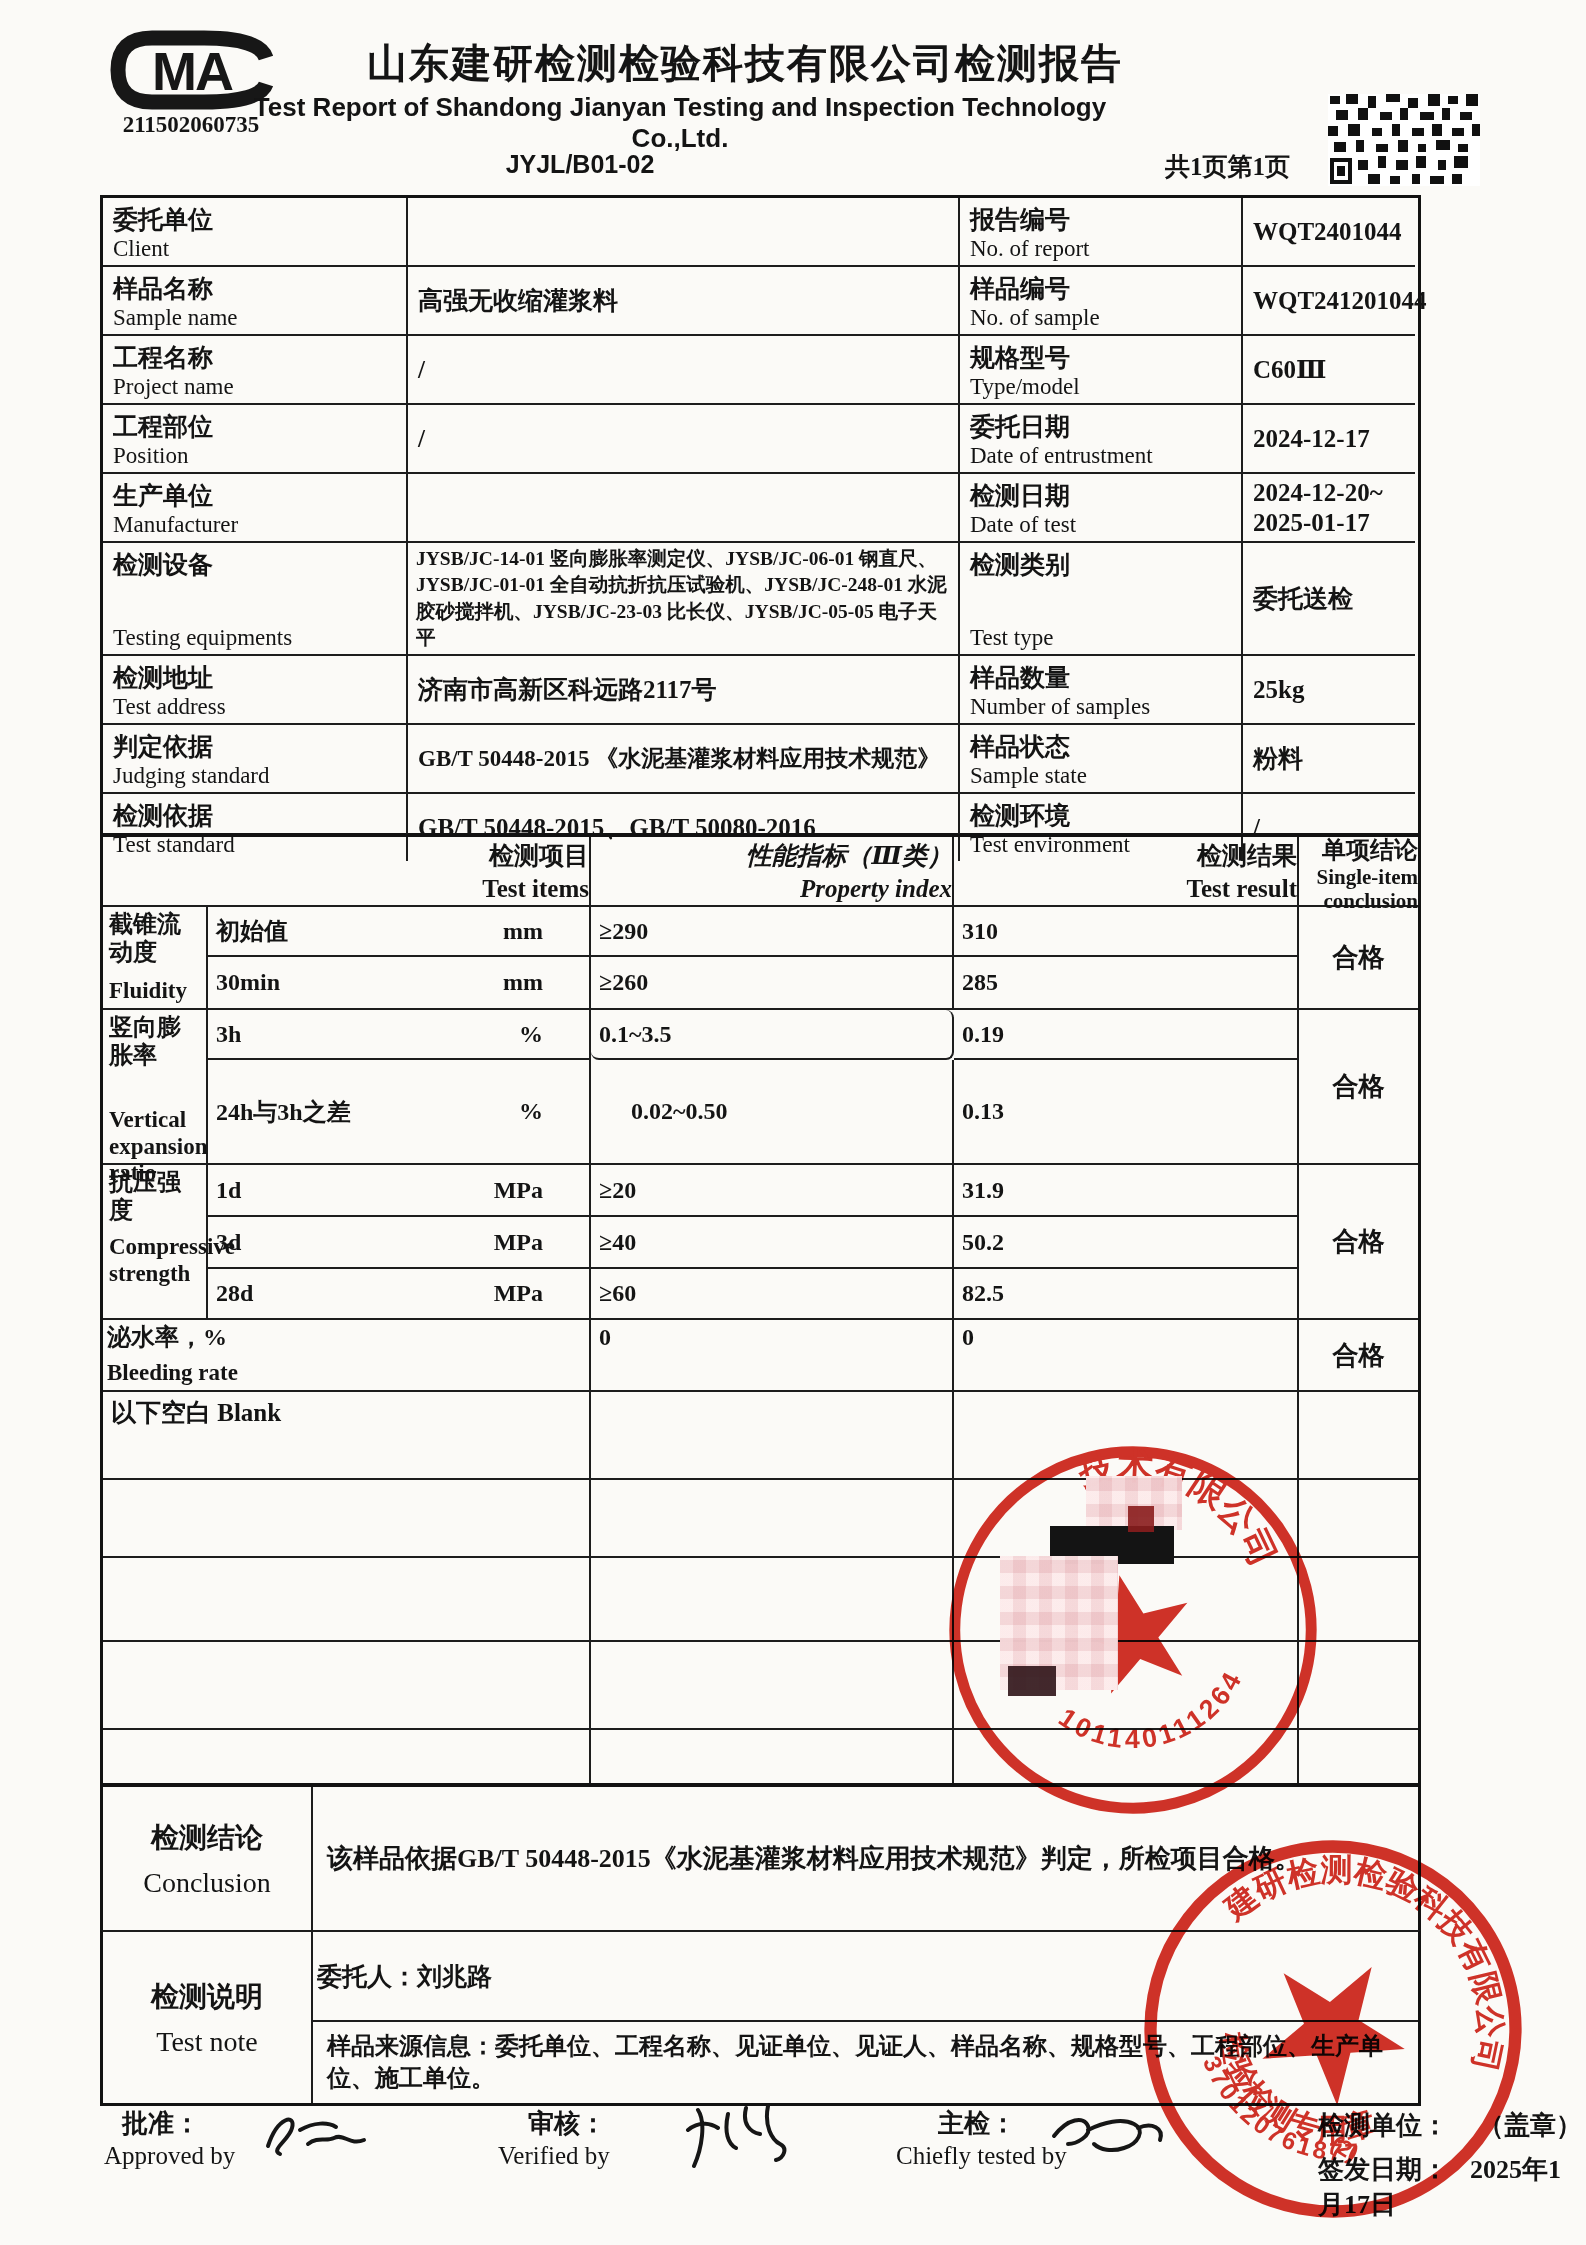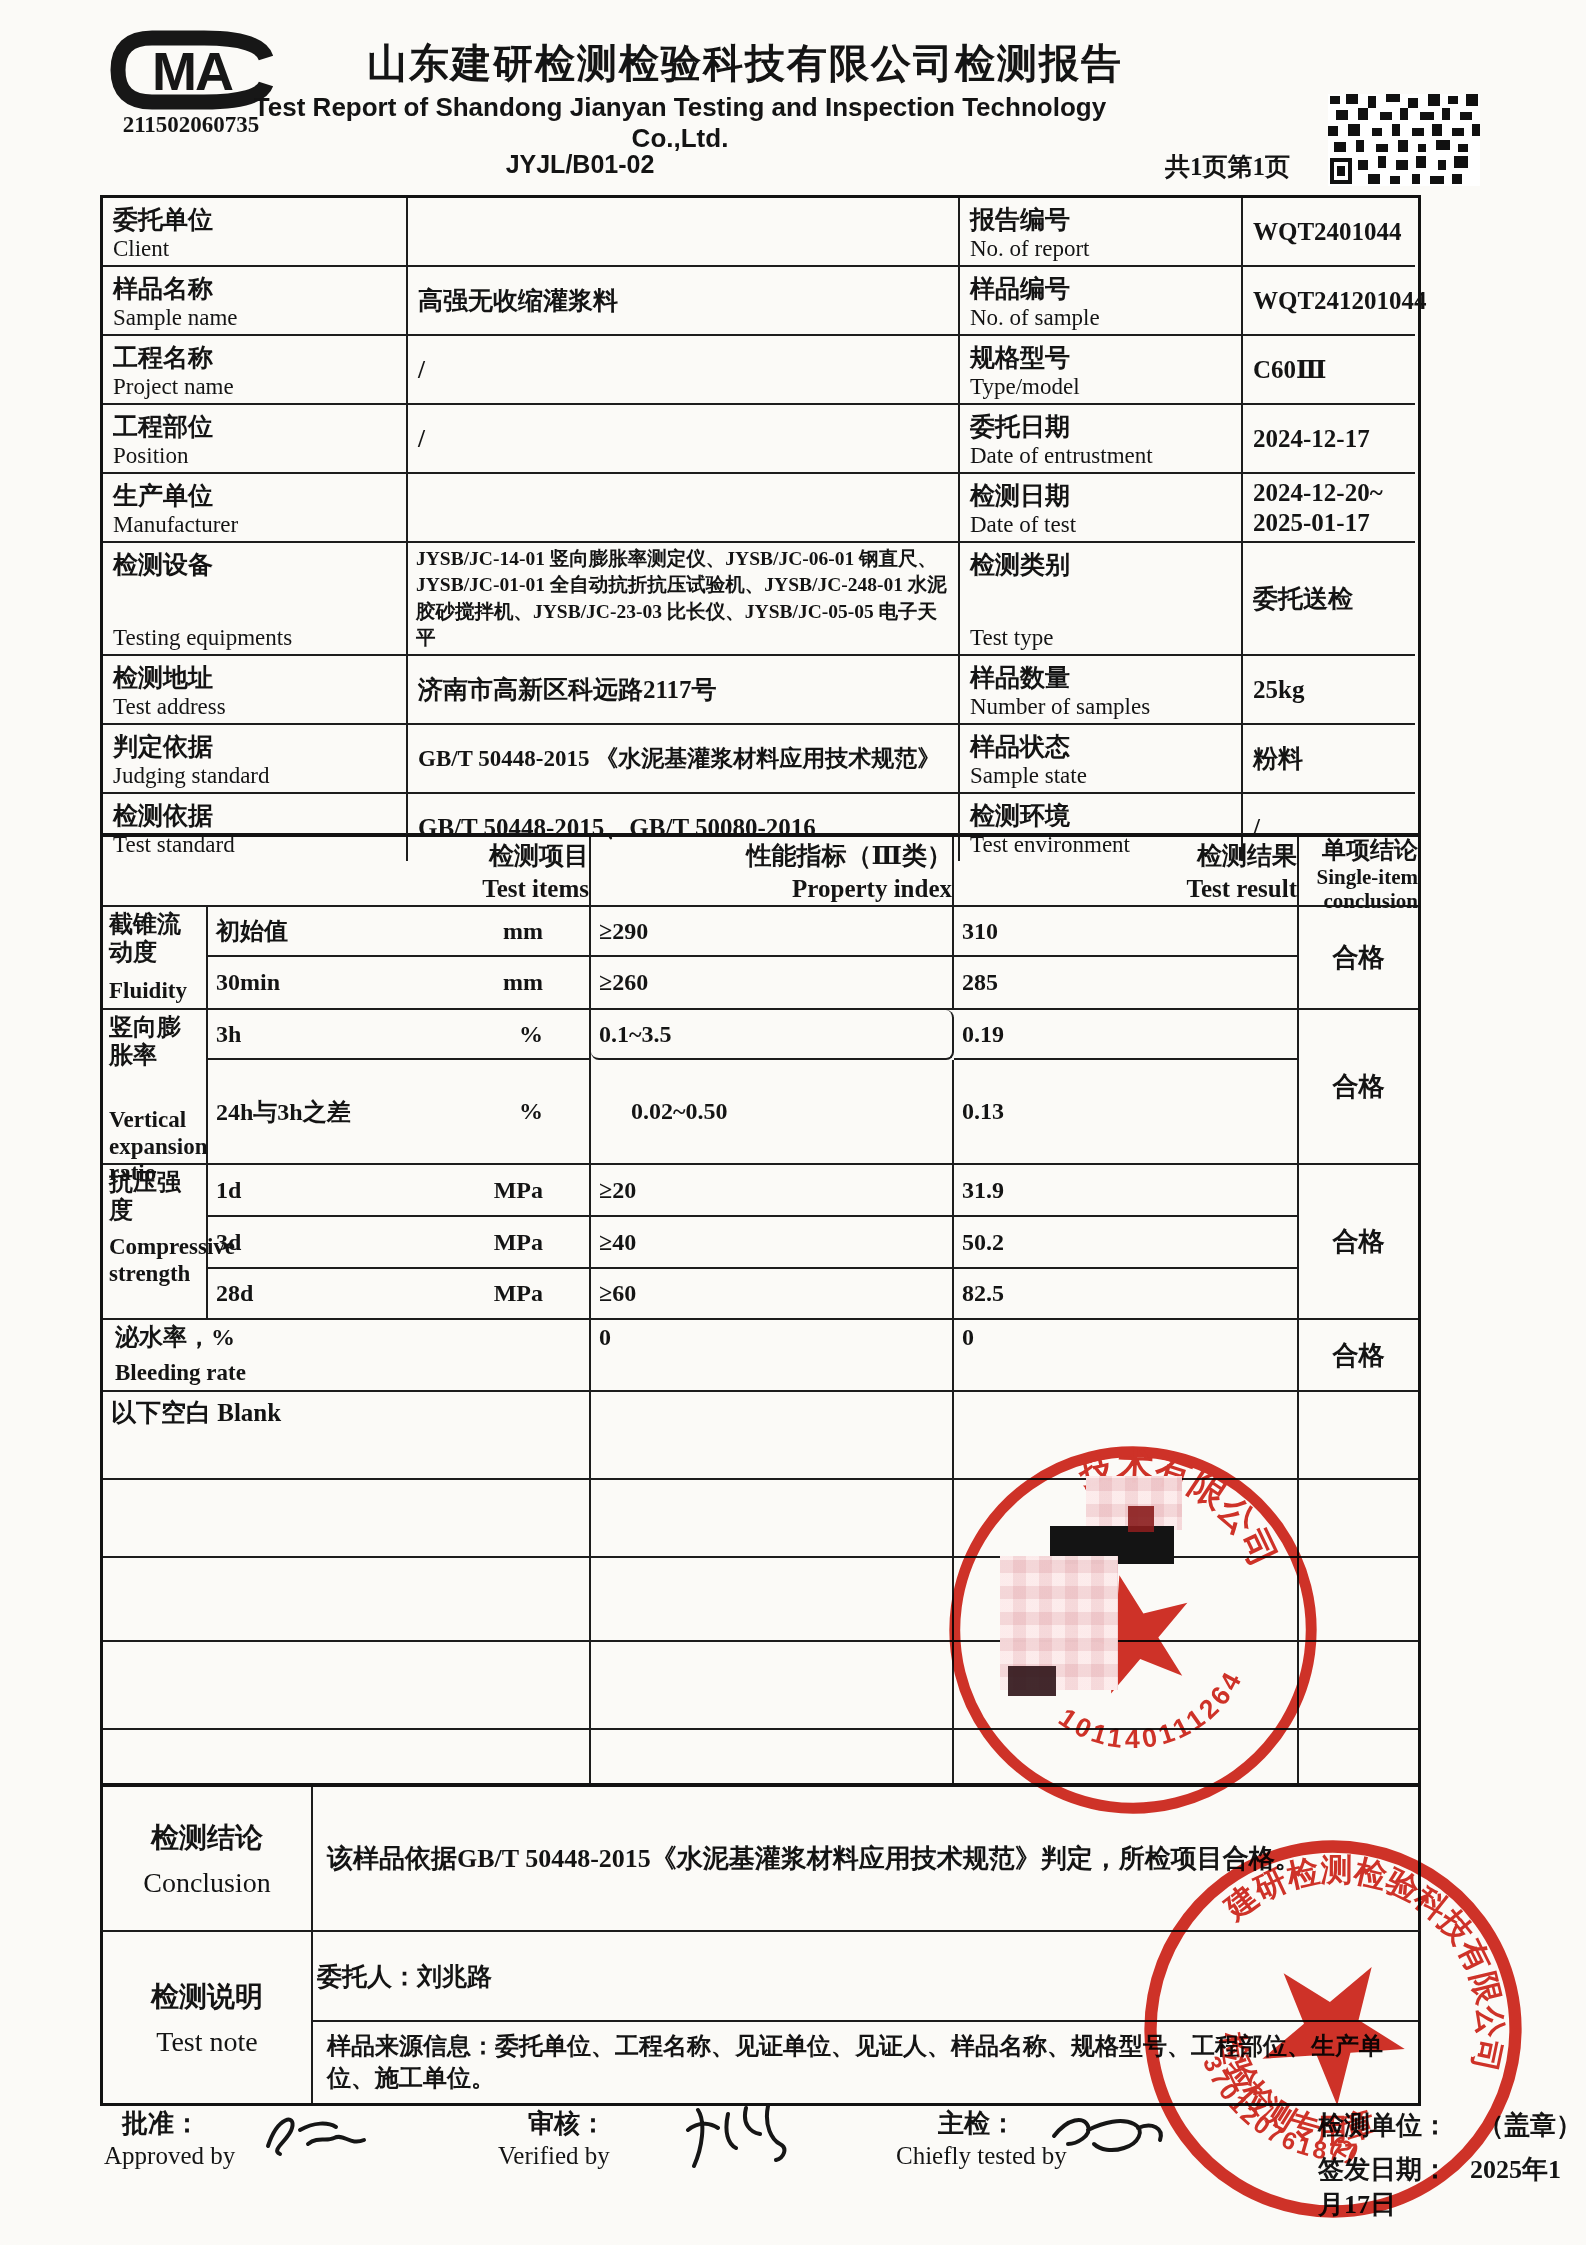--- a/index.html
+++ b/index.html
@@ -234,21 +234,21 @@
       </div>
     <div class="val noB noR">/</div>
   </div>
 
   <div class="abs res">
 
     <div class="hcell cellB" style="grid-column:1/3;grid-row:1;">
       <span>检测项目</span>
       <span>Test items</span>
     </div>
-    <div class="hcell cellB" style="grid-column:3;grid-row:1;">
+    <div class="hcell cellB" style="grid-column:3;grid-row:1;font-style:italic;">
       <span>性能指标（Ⅲ类）</span>
       <span>Property index</span>
     </div>
     <div class="hcell cellB" style="grid-column:4;grid-row:1;">
       <span>检测结果</span>
       <span>Test result</span>
     </div>
     <div class="hcell cellB noR" style="grid-column:5;grid-row:1;">
       <span class="sm" style="font-size:24px;">单项结论</span>
       <span class="sm">Single-item</span>
@@ -308,21 +308,21 @@
     </div>
     <div class="dcell cellB" style="grid-column:3;grid-row:7;">≥40</div>
     <div class="dcell cellB" style="grid-column:4;grid-row:7;">50.2</div>
     <div class="sub cellB" style="grid-column:2;grid-row:8;">
       <span>28d</span>
       <span>MPa</span>
     </div>
     <div class="dcell cellB" style="grid-column:3;grid-row:8;">≥60</div>
     <div class="dcell cellB" style="grid-column:4;grid-row:8;">82.5</div>
 
-    <div class="cat cellB" style="grid-column:1/3;grid-row:9;padding-left:12px;">
+    <div class="cat cellB" style="grid-column:1/3;grid-row:9;padding-left:4px;">
       <span>泌水率，%</span>
       <span style="font-size:23px;">Bleeding rate</span>
     </div>
     <div class="dcell cellB" style="grid-column:3;grid-row:9;align-items:flex-start;padding-top:4px;">0</div>
     <div class="dcell cellB" style="grid-column:4;grid-row:9;align-items:flex-start;padding-top:4px;">0</div>
     <div class="ccell cellB noR" style="grid-column:5;grid-row:9;">合格</div>
 
     <div class="dcell cellB" style="grid-column:1/3;grid-row:10;align-items:flex-start;padding-top:4px;font-size:25px;">以下空白 Blank</div>
     <div class="cellB" style="grid-column:3;grid-row:10;"></div>
     <div class="cellB" style="grid-column:4;grid-row:10;"></div>

